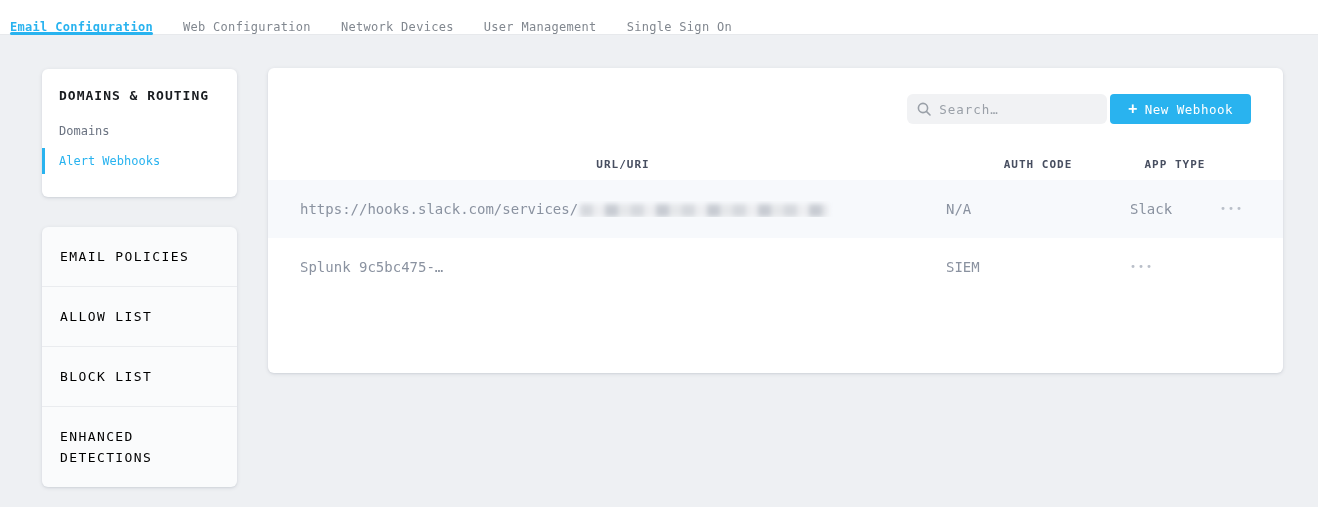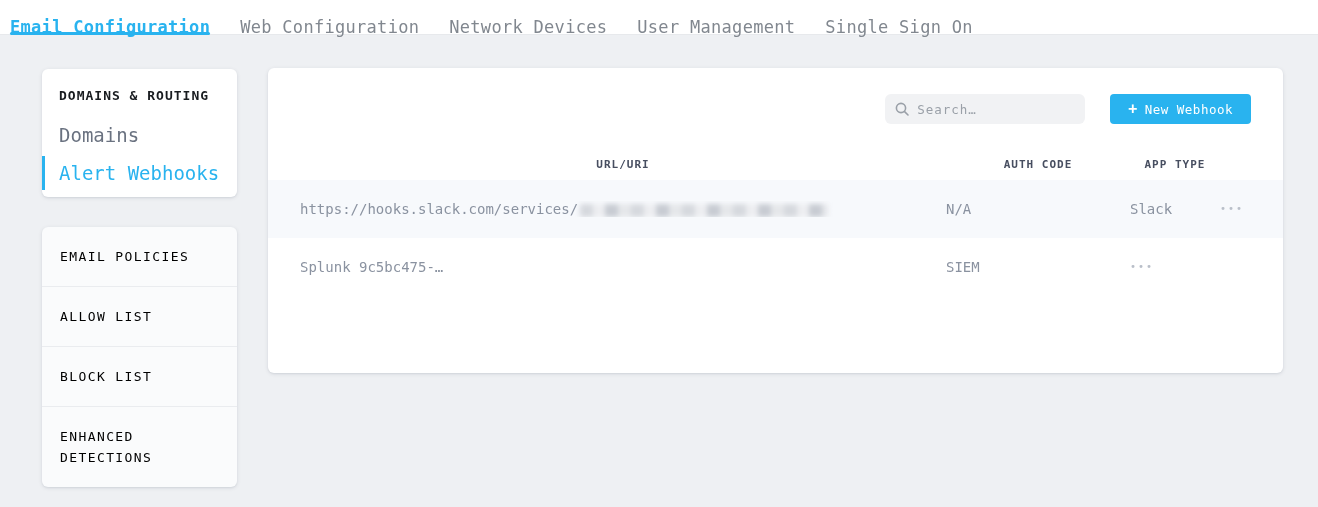--- a/index.html
+++ b/index.html
@@ -12,41 +12,41 @@
   .stage { position:relative; width:1318px; height:507px; }
 
   
   .topbar {
     position:absolute; left:0; top:0; width:1318px; height:35px;
     background:#ffffff; border-bottom:1px solid #e7e9ec;
     display:flex; align-items:stretch; padding-left:10px;
   }
   .tab {
     position:relative; display:flex; align-items:center;
-    margin-right:30px; font-size:17px; letter-spacing:0.3px;
+    margin-right:30px; font-size:12px; letter-spacing:0.3px;
     color:#81878f; cursor:pointer; white-space:nowrap;margin-top:20px;
   }
   .tab.active { color:#29b3ef; font-weight:bold; }
   .tab.active::after {
     content:""; position:absolute; left:0; right:0; bottom:-1px;
     height:3px; background:#29b3ef; border-radius:2px;
   }
 
   
   .card {
     position:absolute; left:42px; width:195px; border-radius:6px;
     box-shadow:0 1px 4px rgba(25,35,60,.10), 0 1px 2px rgba(25,35,60,.06);
   }
   .routing-card { top:69px; height:128px; background:#ffffff; padding:19px 0 0 0; }
   .routing-header {
     font-size:13px; font-weight:bold; letter-spacing:1px;
     color:#191c20; padding:0 17px; margin-bottom:15px; white-space:nowrap;
   }
   .nav-item {
-    font-size:19px; color:#6a7280; padding:6px 17px; margin-bottom:4px;
+    font-size:12px; color:#6a7280; padding:6px 17px; margin-bottom:4px;
     cursor:pointer; white-space:nowrap;
   }
   .nav-item.active {
     color:#29b3ef; border-left:3px solid #29b3ef; padding-left:14px;
   }
   .links-card { top:227px; background:#fafbfc; overflow:hidden; }
   .section-link {
     font-size:13px; letter-spacing:1.4px; color:#000000;
     padding:19px 18px; line-height:21px; cursor:pointer;
     border-top:1px solid #eaecef;
@@ -60,21 +60,21 @@
     box-shadow:0 1px 4px rgba(25,35,60,.10), 0 1px 2px rgba(25,35,60,.06);
   }
   .panel-header {
     display:flex; align-items:center;
     padding:26px 32px 0 32px;
   }
   .panel-title {
     font-size:18px; font-weight:bold; letter-spacing:1px; color:#34373c;
     white-space:nowrap;
   }
-  .header-actions { margin-left:auto; display:flex; align-items:center; gap:25px; }
+  .header-actions { margin-left:auto; display:flex; align-items:center; gap:3px; }
   .search-box {
     width:200px; height:30px; background:#f1f2f4; border-radius:6px;
     display:flex; align-items:center; padding:0 10px; gap:8px;
   }
   .search-box svg { flex:0 0 auto; }
   .search-input {
     border:none; outline:none; background:transparent; width:100%;
     font-family:"DejaVu Sans Mono", monospace; font-size:12.5px;
     letter-spacing:1px; color:#4a4f57;
   }

